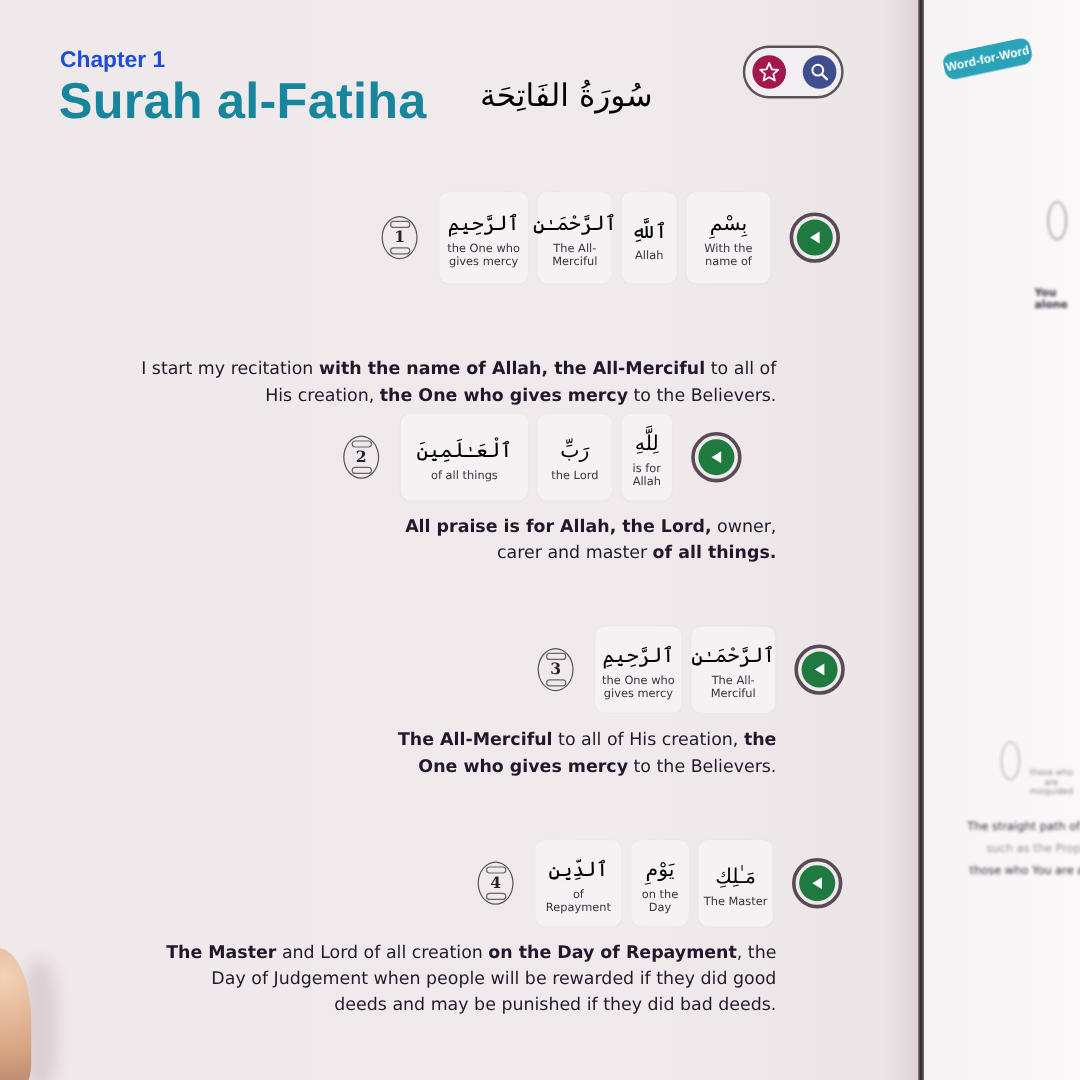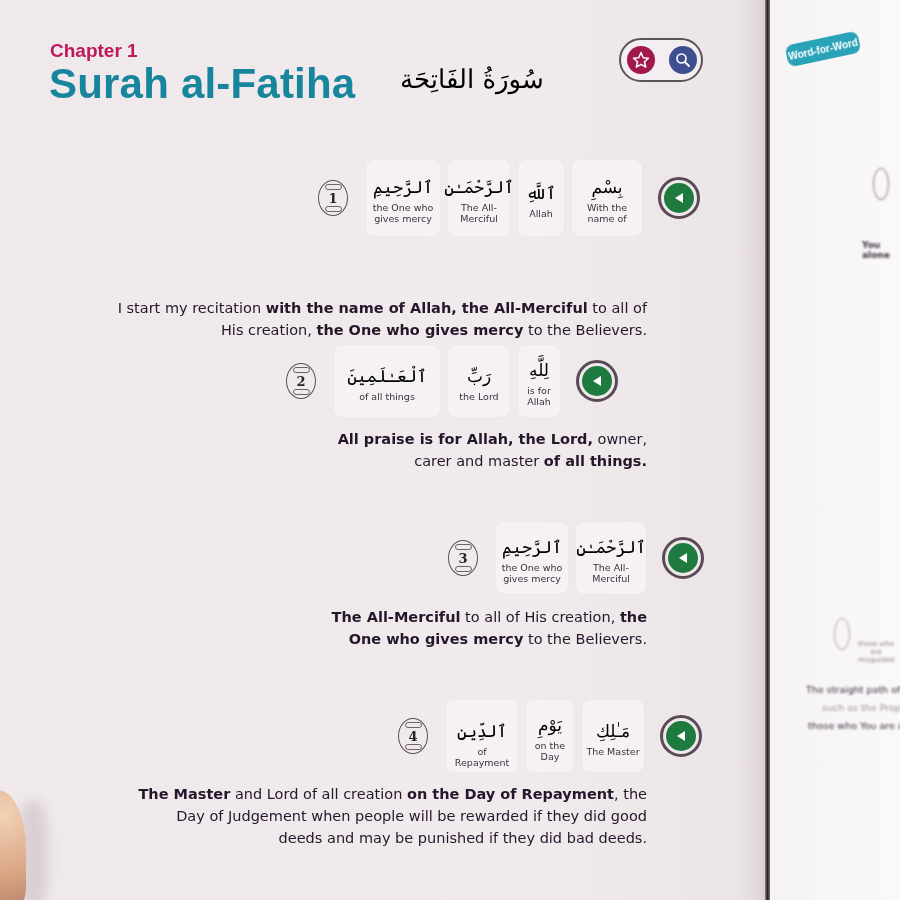--- a/index.html
+++ b/index.html
@@ -18,21 +18,21 @@
       background: linear-gradient(90deg, #8a7d82, #2a2226 50%, #7d7075);
     }
     .page-right {
       position: absolute; left: 770px; top: 0; width: 130px; height: 900px;
       background: linear-gradient(90deg, #f6f3f5, #faf8f9);
       overflow: hidden;
     }
     .chapter-label {
       position: absolute; left: 50px; top: 40px;
       font-family: "Liberation Sans", sans-serif; font-weight: bold;
-      font-size: 19px; color: #be185d;
+      font-size: 19px; color: #1d4ed8;
     }
     .chapter-title {
       position: absolute; left: 49px; top: 60px;
       font-family: "Liberation Sans", sans-serif; font-weight: bold;
       font-size: 42px; color: #17869c; letter-spacing: 0.2px;
     }
     .chapter-arabic {
       position: absolute; left: 400px; top: 64px;
       font-family: "DejaVu Serif", serif; font-size: 26px; color: #000000;
       direction: rtl;
@@ -208,21 +208,21 @@
         </svg>
       </div>
   </div>
 </div>
 <div class="translation" style="left:300px; top:606px; width:347px;">
   <b>The All-Merciful</b><span> to all of His creation, </span><b>the One who gives mercy</b><span> to the Believers.</span>
 </div>
 
 <div class="verse-row" style="left:398px; top:700px;">
   <div class="verse-num">4</div>
-  <div class="word-card" style="width:72px;height:72px;justify-content:flex-end;">
+  <div class="word-card" style="width:72px;height:72px;">
     <div class="ar">ٱلدِّينِ</div>
     <div class="en">of Repayment</div>
   </div>
   <div class="word-card" style="width:48px;height:72px;">
     <div class="ar">يَوْمِ</div>
     <div class="en">on the Day</div>
   </div>
   <div class="word-card" style="width:62px;height:72px;justify-content:center;">
     <div class="ar">مَـٰلِكِ</div>
     <div class="en">The Master</div>

